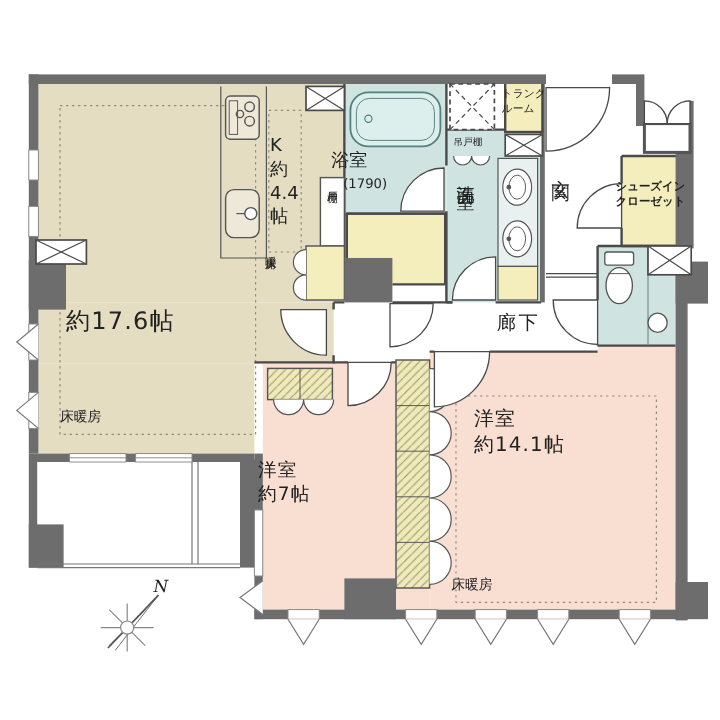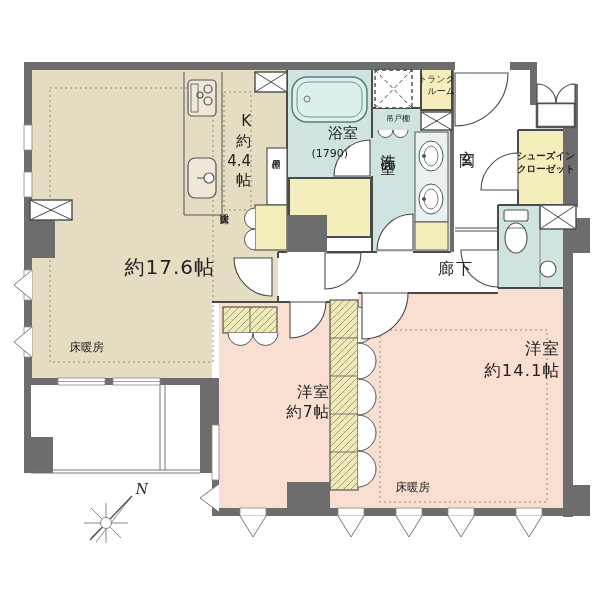--- a/index.html
+++ b/index.html
@@ -1,19 +1,19 @@
 <!DOCTYPE html>
 <html><head>
 <meta charset="utf-8">
 <style>
   html,body{margin:0;padding:0;background:#fff;}
   #plan{position:relative;width:600px;height:600px;background:#fff;overflow:hidden;
         font-family:"DejaVu Sans",sans-serif;}
   #plan svg{position:absolute;left:0;top:0;}
-  .lbl{position:absolute;color:#222;white-space:pre-line;text-align:right;line-height:1.32;}
+  .lbl{position:absolute;color:#222;white-space:pre-line;text-align:left;line-height:1.32;}
   .v{writing-mode:vertical-rl;text-orientation:upright;line-height:1;}
   .serif{font-family:"DejaVu Serif",serif;font-style:italic;}
 </style>
 </head>
 <body>
 
 <div id="plan">
 <svg width="600" height="600" viewBox="0 0 600 600">
   <defs>
     <pattern id="hatch" width="7" height="7" patternUnits="userSpaceOnUse">
@@ -219,21 +219,21 @@
   </g>
 </svg>
 
 <div class="lbl" style="left:55px;top:254px;width:160px;font-size:20px;letter-spacing:1px;">約17.6帖</div>
 <div class="lbl" style="left:225px;top:112px;width:26px;font-size:15px;">K
 約
 4.4
 帖</div>
 <div class="lbl v" style="left:220px;top:206px;font-size:9.5px;">床暖房</div>
 <div class="lbl v" style="left:271px;top:153px;font-size:9px;">吊戸棚</div>
-<div class="lbl" style="left:300px;top:124px;width:58px;font-size:15px;">浴室</div>
+<div class="lbl" style="left:276px;top:124px;width:58px;font-size:15px;">浴室</div>
 <div class="lbl" style="left:286px;top:147px;width:62px;font-size:11px;">(1790)</div>
 <div class="lbl v" style="left:380px;top:142px;font-size:15px;letter-spacing:3px;">洗面室</div>
 <div class="lbl" style="left:378px;top:114px;width:32px;font-size:8px;">吊戸棚</div>
 <div class="lbl" style="left:418px;top:74px;width:37px;font-size:9px;">トランク
 ルーム</div>
 <div class="lbl v" style="left:459px;top:138px;font-size:15px;letter-spacing:4px;">玄関</div>
 <div class="lbl" style="left:513px;top:150px;width:62px;font-size:9.5px;font-weight:bold;">シューズイン
 クローゼット</div>
 <div class="lbl" style="left:414px;top:258px;width:60px;font-size:16px;letter-spacing:2px;">廊下</div>
 <div class="lbl" style="left:215px;top:382px;width:115px;font-size:15.5px;letter-spacing:1px;">洋室

